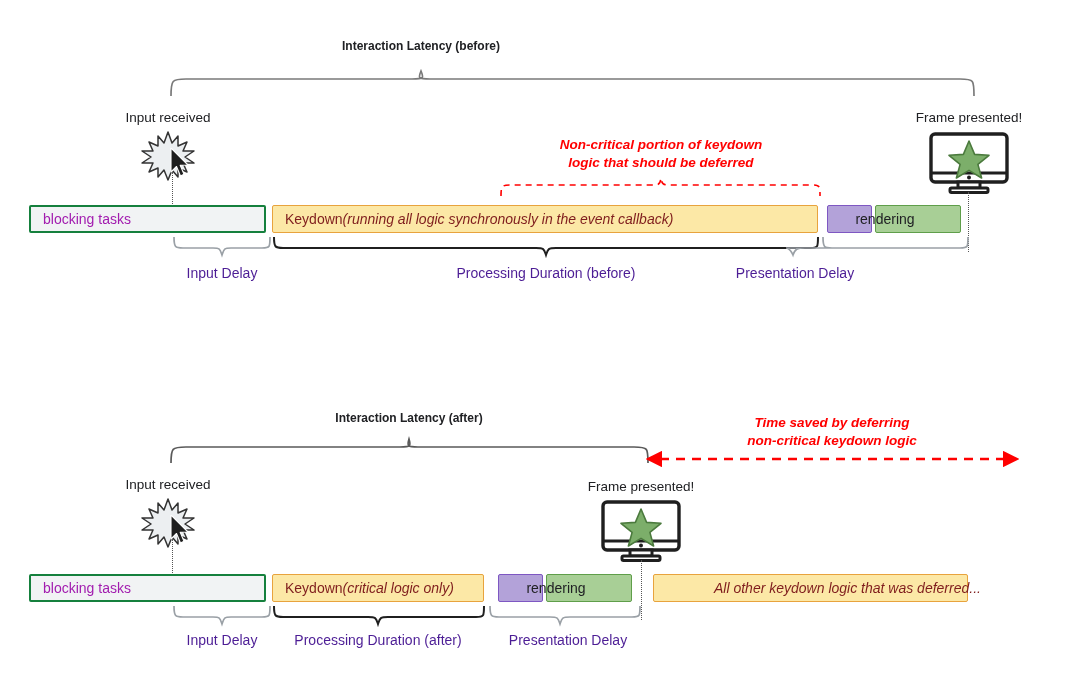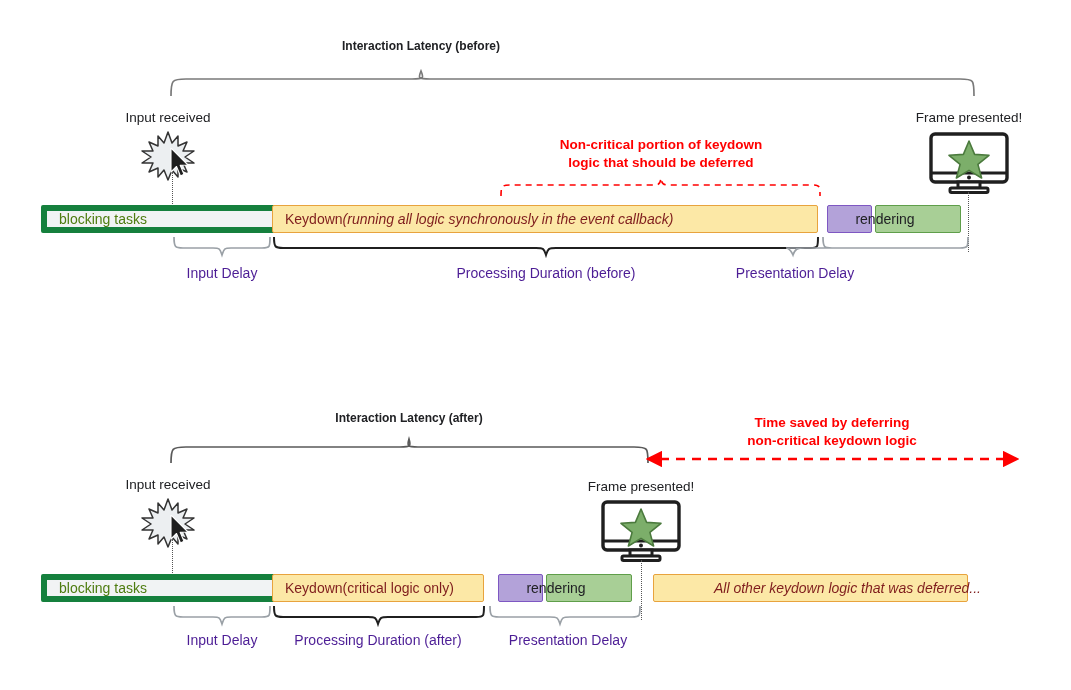--- a/index.html
+++ b/index.html
@@ -39,20 +39,21 @@
     color:#4c1d95;
     white-space:nowrap;
     text-align:center;
     transform:translateX(-50%);
   }
 
   .red-note{
     position:absolute;
     font-size:13.5px;
     font-weight:bold;
+    font-style:italic;
     color:#ff0000;
     text-align:center;
     line-height:1.32;
     white-space:nowrap;
     transform:translateX(-50%);
   }
 
   
   .bar{
     position:absolute;
@@ -61,23 +62,22 @@
     border-radius:2px;
     display:flex;
     align-items:center;
     font-size:14px;
     overflow:visible;
     white-space:nowrap;
   }
   .bar span.txt{padding-left:12px;}
   .bar.blocking{
     background:#f1f3f4;
-    border:6px solid #15803d;
-    color:#4d7c0f;
-    margin-left:12px;
+    border:2px solid #15803d;
+    color:#a21caf;
   }
   .bar.keydown{
     background:#fce8a6;
     border:1px solid #e8a33d;
     color:#7f1d1d;
   }
   .bar.purple{
     background:#b3a2d9;
     border:1px solid #7e57c2;
   }
@@ -248,21 +248,21 @@
 
   <div class="vdots" style="left:641px;top:560px;height:60px;"></div>
 
   <div class="bar blocking" style="left:29px;top:574px;width:237px;">
     <span class="txt">blocking tasks</span>
   </div>
 
   <div class="bar keydown" style="left:272px;top:574px;width:212px;">
     <span class="txt" style="display:inline-flex;">
       <span>Keydown </span>
-      <span style="">(critical logic only)</span>
+      <span style="font-style:italic;">(critical logic only)</span>
     </span>
   </div>
 
   <div class="bar purple" style="left:498px;top:574px;width:45px;"></div>
 
   <div class="bar green" style="left:546px;top:574px;width:86px;"></div>
 
   <div class="render-text" style="left:556px;top:574px;">rendering</div>
 
   <div class="bar keydown" style="left:653px;top:574px;width:315px;padding-left:48px;">

